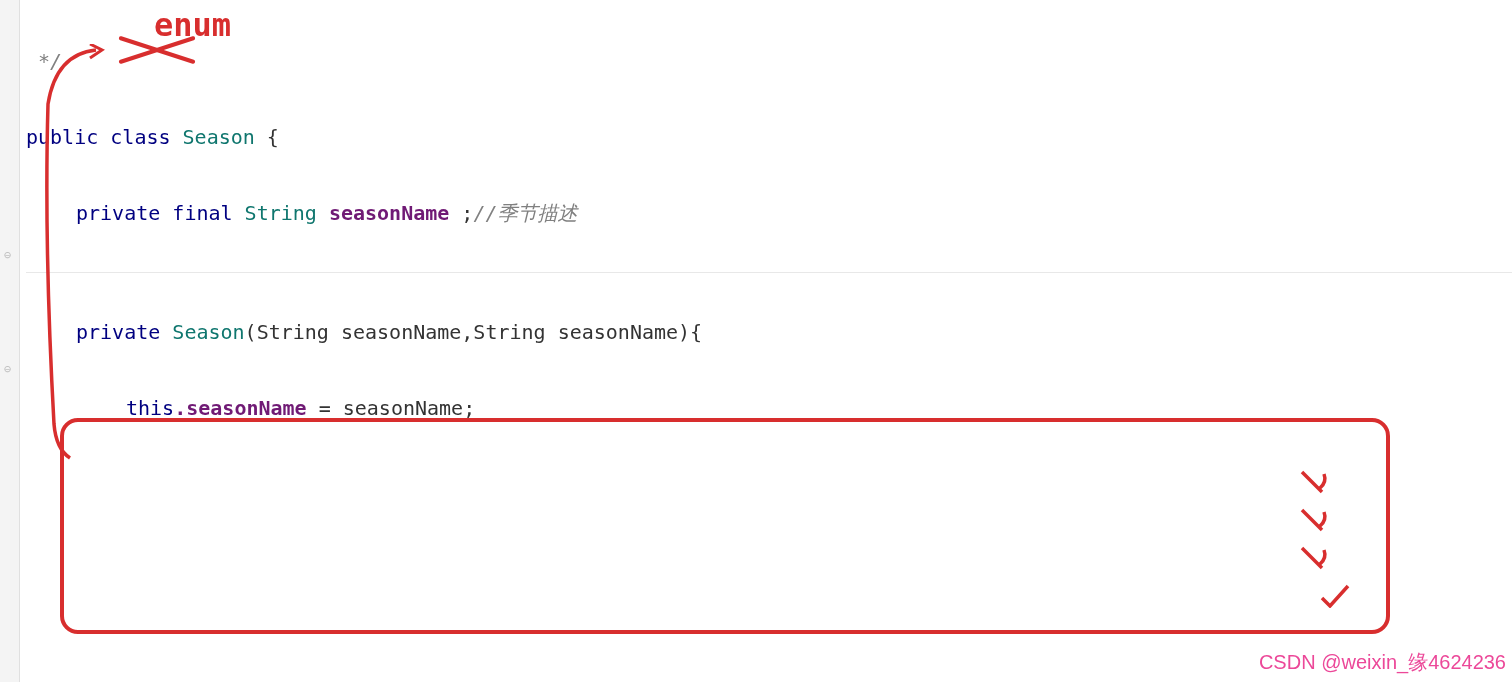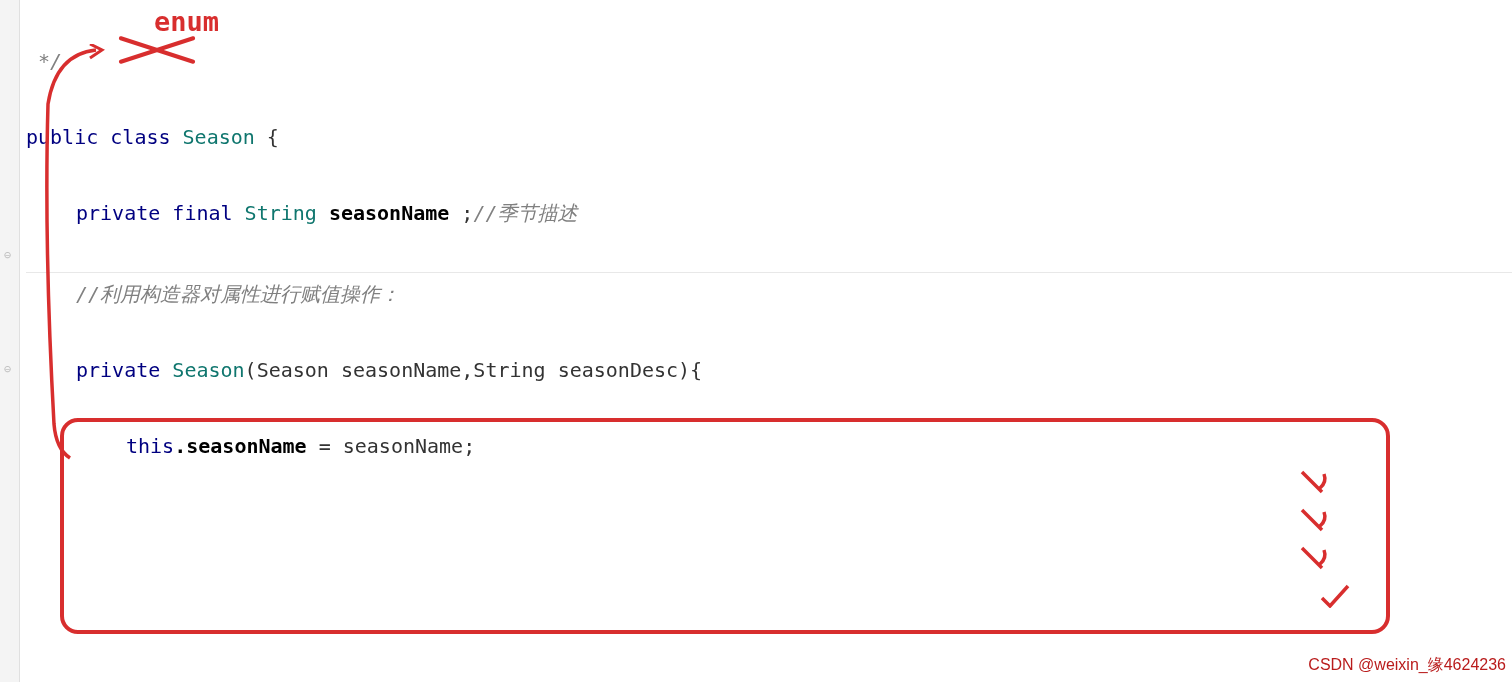--- a/index.html
+++ b/index.html
@@ -23,35 +23,35 @@
   }
   .code-area {
     padding-left: 26px;
     padding-top: 4px;
     line-height: 38px;
     white-space: pre;
     position: relative;
   }
   .kw { color: #000080; font-weight: normal; }
   .type { color: #0f766e; }
-  .member { color: #000000; font-weight: bold; }
+  .member { color: #701a75; font-weight: bold; }
   .comment { color: #808080; font-style: italic; }
   .sep {
     border-top: 1px solid #e8e8e8;
     margin: 2px 0;
   }
   .indent1 { padding-left: 50px; display:block; }
   .indent2 { padding-left: 100px; display:block; }
   .line { display:block; }
   .annotation-enum {
     position:absolute;
     left:154px; top:6px;
     color:#d82e2e;
     font-weight:bold;
-    font-size:27px;
+    font-size:32px;
     font-family: "Consolas", monospace;
   }
   .class-cross {
     position:absolute;
     left:117px; top:33px;
     width:80px; height:30px;
     pointer-events:none;
   }
   .class-cross::before, .class-cross::after {
     content:"";
@@ -79,22 +79,22 @@
   }
   .red-tick {
     position:absolute;
     width:30px; height:24px;
     pointer-events:none;
   }
   .red-tick svg { width:100%; height:100%; }
   .watermark {
     position:absolute;
     right:6px; bottom:6px;
-    color:#b91c1c;
-    font-size:16px;
+    color:#ec4899;
+    font-size:20px;
     font-family: sans-serif;
   }
   .gutter-icon {
     position:absolute;
     left:4px;
     width:12px; height:12px;
     color:#c0c0c0;
     font-size:12px;
   }
 </style>
@@ -103,22 +103,22 @@
 
 <div class="gutter">
   <span class="gutter-icon" style="top:248px;">⊖</span>
   <span class="gutter-icon" style="top:362px;">⊖</span>
 </div>
 
 <div class="code-area">
 <span class="line comment"> */</span>
 <span class="line"><span class="kw">public</span> <span class="kw">class</span> <span class="type">Season</span><span> {</span></span>
 <span class="indent1"><span class="kw">private</span> <span class="kw">final</span> <span class="type">String</span> <span class="member">seasonName</span><span> ;</span><span class="comment">//季节描述</span></span>
-<div class="sep"></div><span class="indent1 comment">//利用构造器对属性进行赋值操作：</span>
-<span class="indent1"><span class="kw">private</span> <span class="type">Season</span><span>(Season seasonName,String seasonDesc){</span></span>
+<div class="sep"></div>
+<span class="indent1"><span class="kw">private</span> <span class="type">Season</span><span>(String seasonName,String seasonName){</span></span>
 <span class="indent2"><span class="kw">this</span><span class="member">.seasonName</span><span> = seasonName;</span></span>
 
 
 
 
 
 
 
 </div>
 

